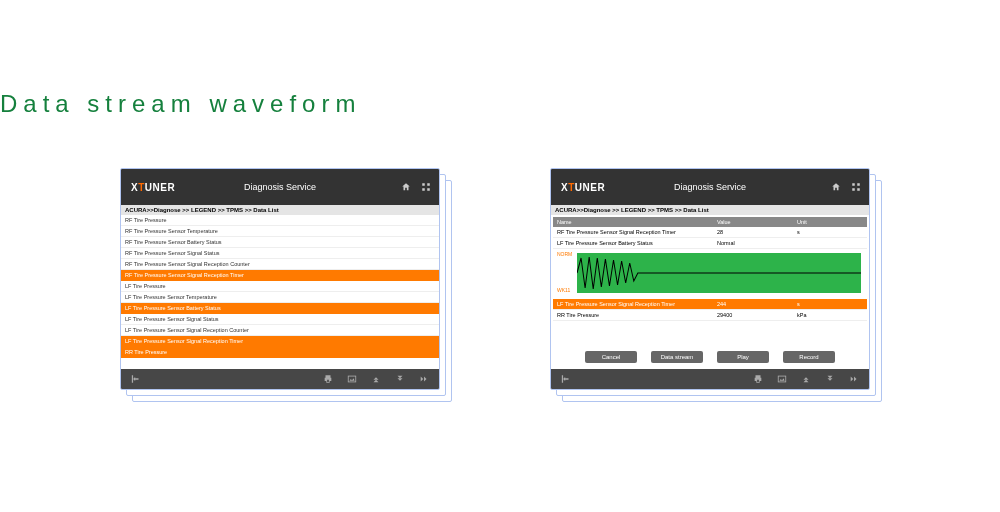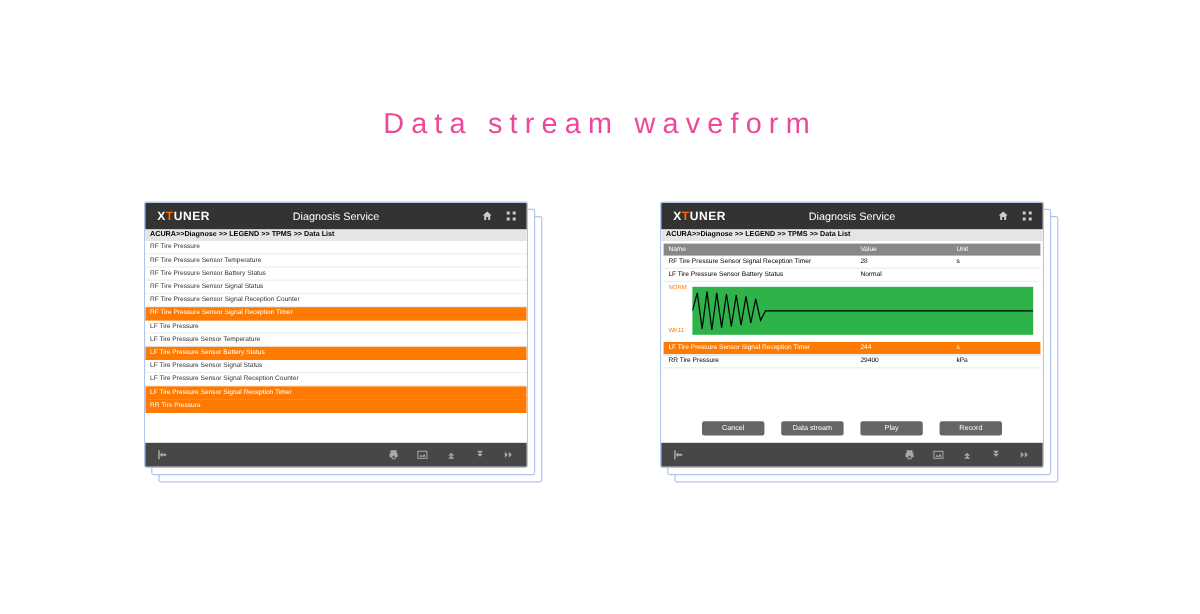--- a/index.html
+++ b/index.html
@@ -1,24 +1,24 @@
 <!DOCTYPE html>
 <html><head>
 <meta charset="utf-8">
 <style>
   * { box-sizing: border-box; margin: 0; padding: 0; }
   body { font-family: Arial, sans-serif; background: #fff; width: 1000px; height: 512px; position: relative; }
-  .page-title { text-align: center; color: #ec4899; font-size: 24px; letter-spacing: 6px; font-weight: 500; padding-top: 90px; padding-bottom: 50px; }
+  .page-title { color: #15803d; font-size: 24px; letter-spacing: 6px; font-weight: 500; padding-top: 90px; padding-bottom: 50px; }
   .cards { display: flex; justify-content: center; gap: 100px; }
   .stack { position: relative; width: 330px; height: 235px; }
   .stack .card { position: absolute; width: 320px; height: 222px; background: #fff; border: 1px solid #b0c4f0; border-radius: 2px; }
   .stack .c3 { top: 12px; left: 12px; }
   .stack .c2 { top: 6px; left: 6px; }
   .stack .c1 { top: 0; left: 0; display: flex; flex-direction: column; overflow: hidden; }
-  .hdr { background: #333; color: #fff; height: 22px; display: flex; align-items: center; position: relative; font-size: 9px; }
+  .hdr { background: #333; color: #fff; height: 36px; display: flex; align-items: center; position: relative; font-size: 9px; }
   .brand { position: absolute; left: 10px; font-weight: bold; letter-spacing: 0.5px; font-size: 10px; }
   .brand .t { color: #ff6a00; }
   .hdr-title { margin: 12px auto; font-size: 9px; }
   .hdr-icons { position: absolute; right: 8px; display: flex; gap: 10px; align-items: center; }
   .ico { width: 10px; height: 10px; display: inline-flex; align-items: center; justify-content: center; }
   .ico svg { width: 10px; height: 10px; fill: #ccc; }
   .bc { background: #e5e5e5; font-size: 6px; padding: 2px 4px; font-weight: bold; }
   .list { flex: 1; overflow: hidden; background: #fff; }
   .row { font-size: 5.5px; padding: 2px 4px; border-bottom: 1px solid #eee; color: #333; }
   .row.sel { background: #ff7a00; color: #fff; border-bottom: 1px solid #ff7a00; }

